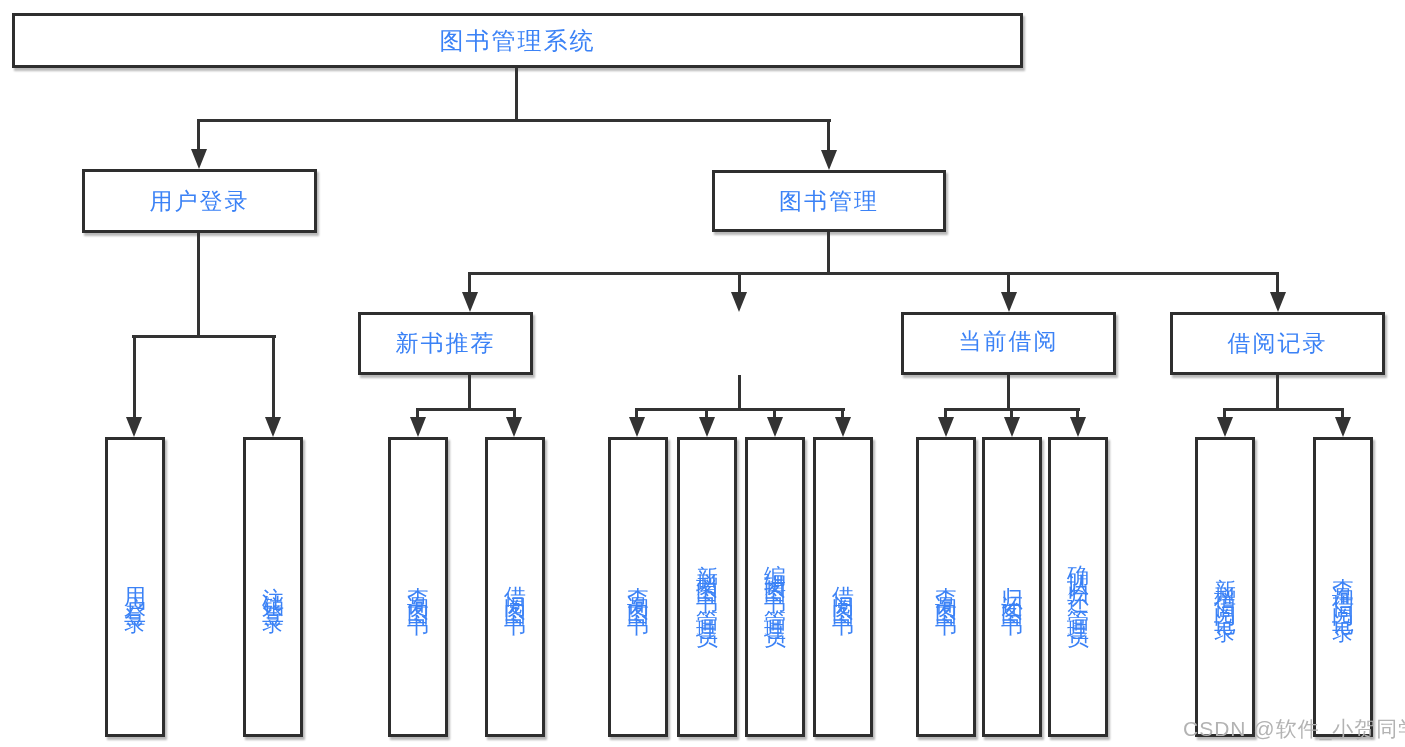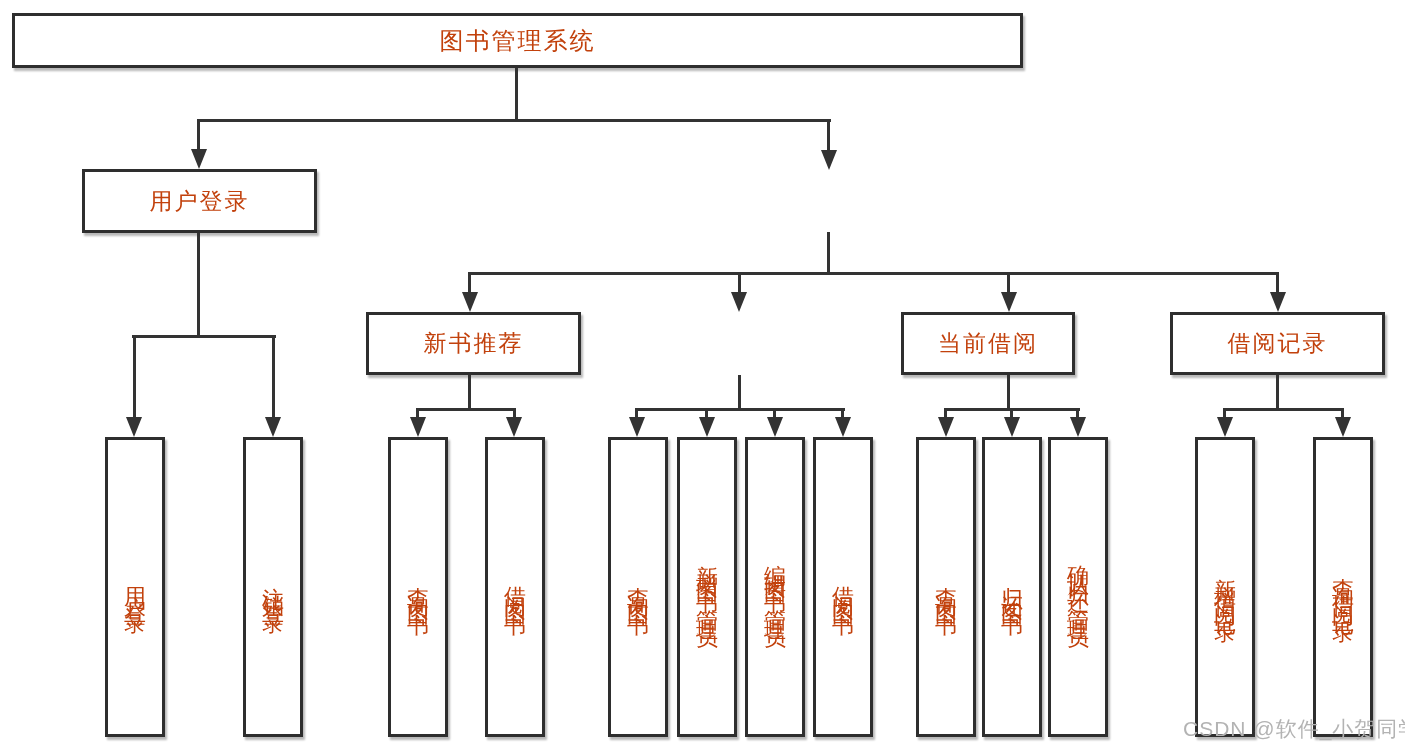--- a/index.html
+++ b/index.html
@@ -10,21 +10,21 @@
     background: #ffffff;
     font-family: "Liberation Sans", "DejaVu Sans", sans-serif;
     overflow: hidden;
   }
   .box {
     position: absolute;
     box-sizing: border-box;
     background: #ffffff;
     border: 3px solid #2e2e2e;
     box-shadow: 2px 3px 2px rgba(0,0,0,0.28);
-    color: #c2410c;
+    color: #3b82f6;
     display: flex;
     align-items: center;
     justify-content: center;
   }
   .hbox { font-size: 23px; letter-spacing: 2px; line-height: 1; }
   .root-box { font-size: 24px; }
   .vbox {
     writing-mode: vertical-rl;
     text-orientation: mixed;
     font-size: 22px;
@@ -52,23 +52,24 @@
   }
 </style>
 </head>
 <body>
 
 <div class="stage">
 
   <div class="box hbox root-box" style="left:12px; top:13px; width:1011px; height:55px;">图书管理系统</div>
 
   <div class="box hbox" style="left:82px; top:169px; width:235px; height:64px;">用户登录</div>
+  <div class="box hbox" style="left:712px; top:170px; width:234px; height:62px;">图书管理</div>
 
-  <div class="box hbox" style="left:366px; top:312px; width:215px; height:63px;">新书推荐</div>
-  <div class="box hbox" style="left:901px; top:312px; width:174px; height:63px;">当前借阅</div>
+  <div class="box hbox" style="left:358px; top:312px; width:175px; height:63px;">新书推荐</div>
+  <div class="box hbox" style="left:901px; top:312px; width:215px; height:63px;font-family:Liberation Mono, monospace;">当前借阅</div>
   <div class="box hbox" style="left:1170px; top:312px; width:215px; height:63px;">借阅记录</div>
 
   <div class="box vbox" style="left:105px; top:437px; width:60px; height:300px;">用户登录</div>
   <div class="box vbox" style="left:243px; top:437px; width:60px; height:300px;">注销登录</div>
 
   <div class="box vbox" style="left:388px; top:437px; width:60px; height:300px;">查询图书</div>
   <div class="box vbox" style="left:485px; top:437px; width:60px; height:300px;">借阅图书</div>
 
   <div class="box vbox" style="left:608px; top:437px; width:60px; height:300px;">查询图书</div>
   <div class="box vbox" style="left:677px; top:437px; width:60px; height:300px;">新增图书（管理员）</div>

